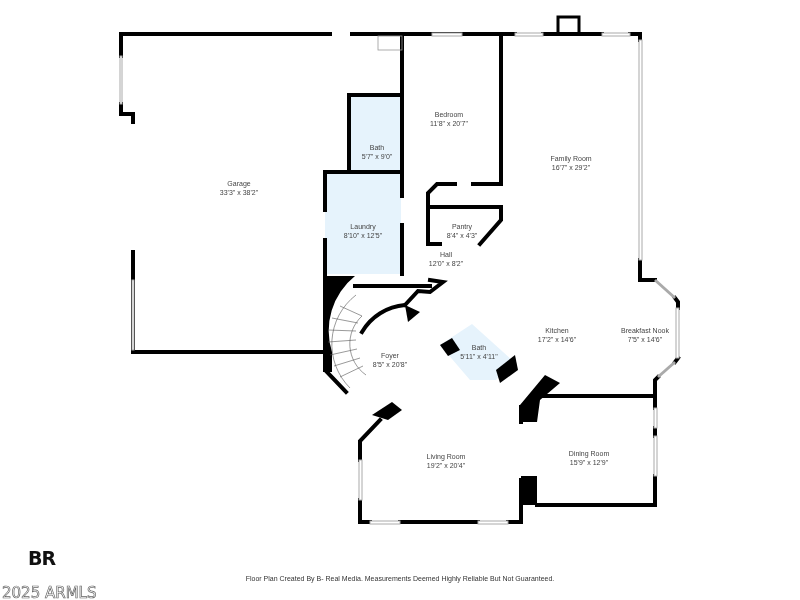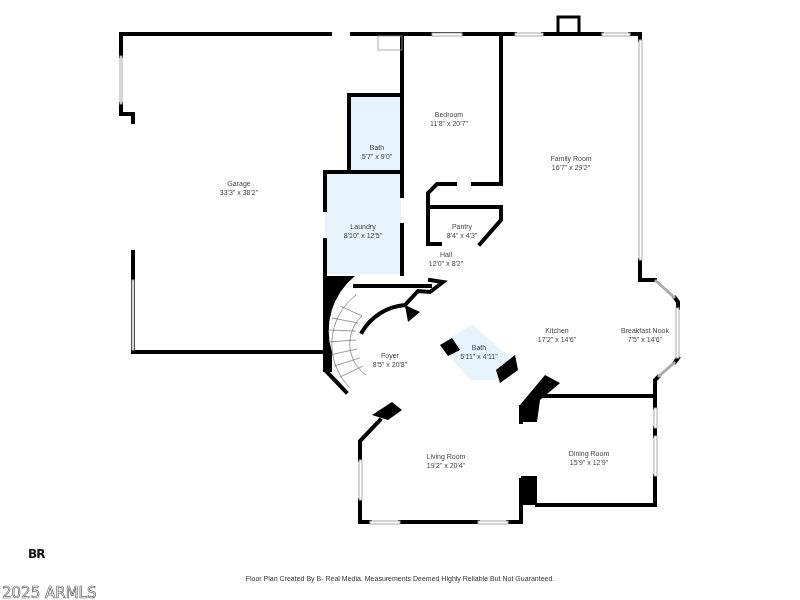--- a/index.html
+++ b/index.html
@@ -3,21 +3,21 @@
 <meta charset="utf-8">
 <style>
   html, body { margin: 0; padding: 0; background: #ffffff; }
   body { width: 800px; height: 600px; position: relative; overflow: hidden;
          font-family: "Liberation Sans", sans-serif; }
   svg.plan { position: absolute; left: 0; top: 0; }
   .room-label { position: absolute; text-align: center; font-size: 7px; color: #444;
                 line-height: 9px; transform: translateX(-50%); white-space: nowrap; }
   .room-label span { display: block; }
   .logo { position: absolute; left: 28px; top: 547px; font-family: "DejaVu Sans", sans-serif;
-          font-weight: bold; font-size: 12px; color: #111; letter-spacing: -1px; }
+          font-weight: bold; font-size: 19px; color: #111; letter-spacing: -1px; }
   .copyright { position: absolute; left: 2px; top: 584px; font-family: "DejaVu Sans", sans-serif;
                font-size: 15px; color: #fff; -webkit-text-stroke: 0.7px #666; letter-spacing: 0px; }
   .footer-note { position: absolute; left: 0; width: 800px; top: 575px; text-align: center;
                  font-size: 7px; color: #333; }
 </style>
 </head>
 <body>
 
 <svg class="plan" width="800" height="600" viewBox="0 0 800 600">
 

